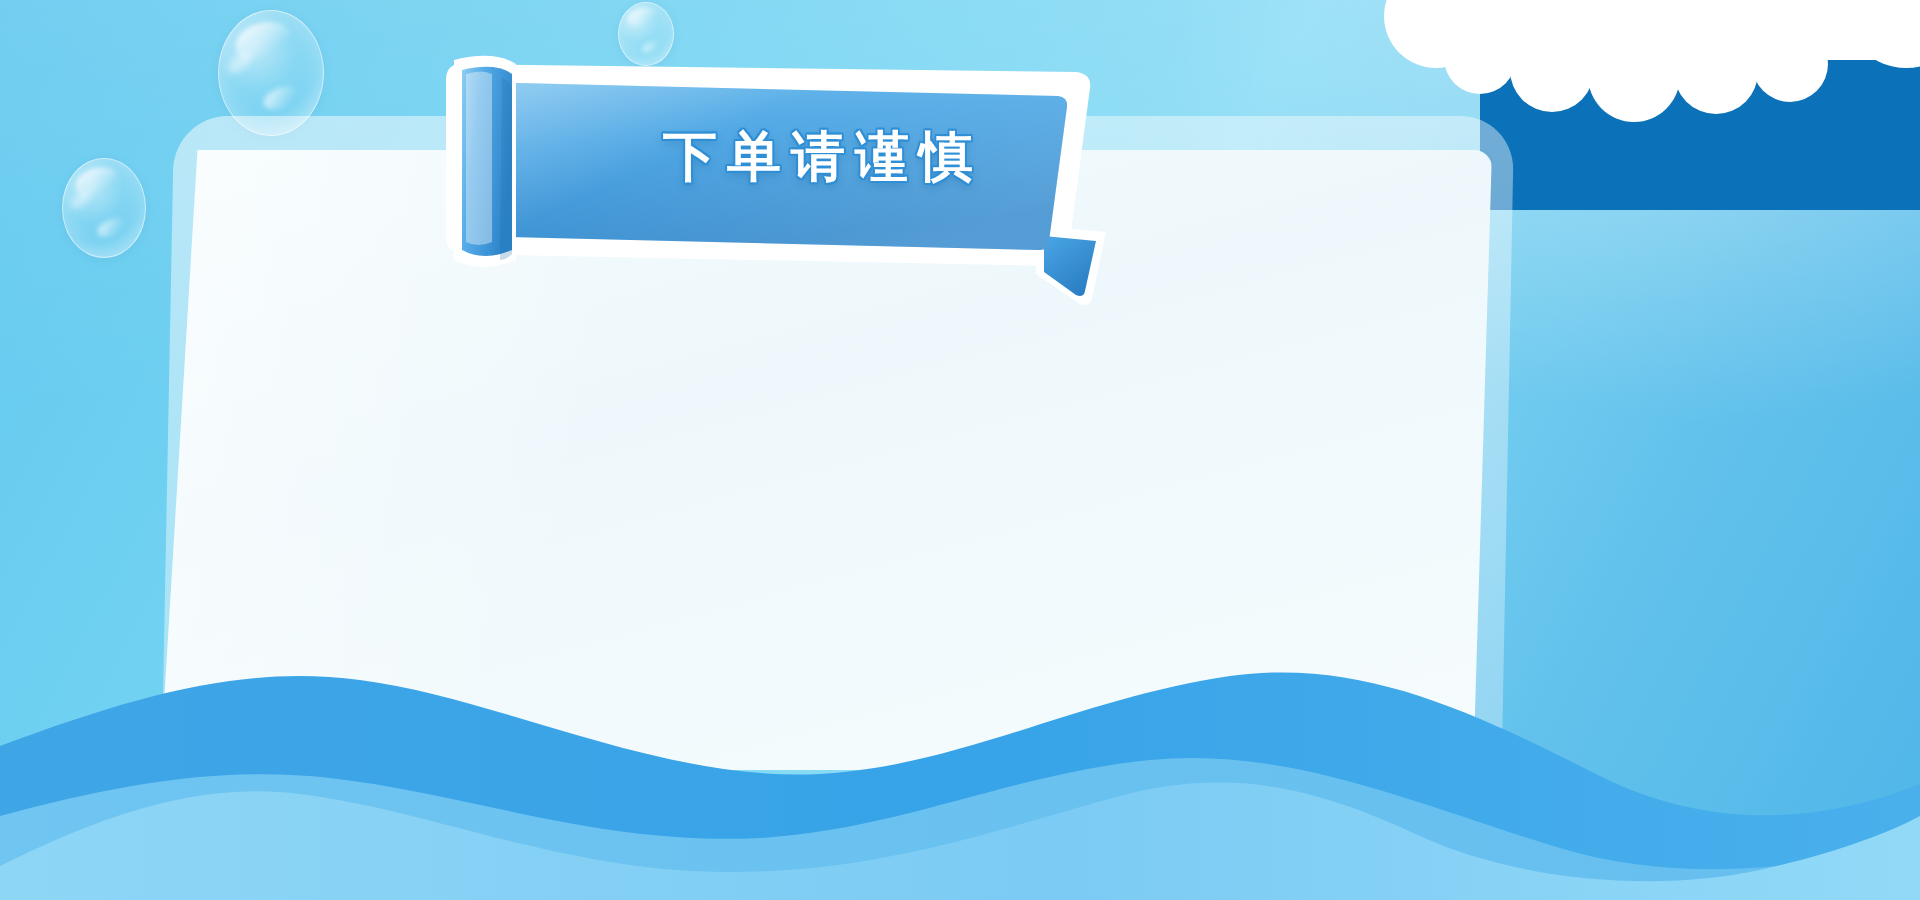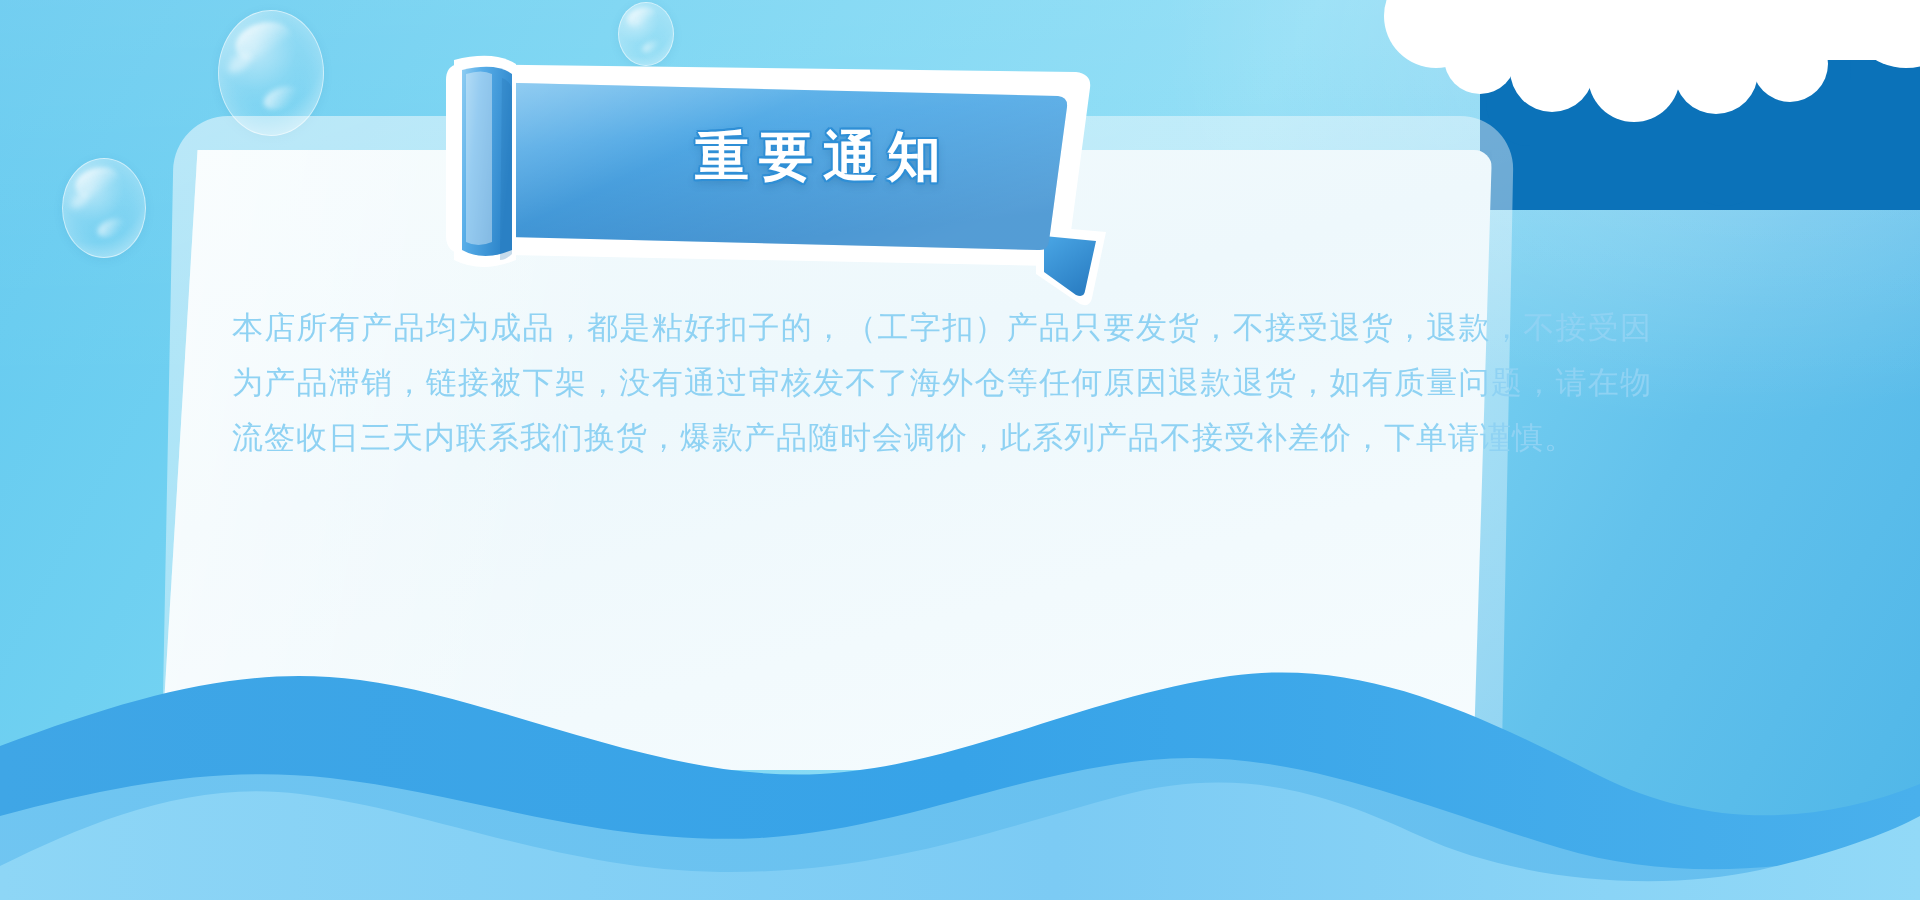--- a/index.html
+++ b/index.html
@@ -161,21 +161,20 @@
   </div>
   <div class="bubble" id="bubble-sm">
     <div class="shell"></div>
       <div class="hl-a"></div>
       <div class="hl-b"></div>
   </div>
 
   <div class="card-back"></div>
   <div class="card-main"></div>
 
-  <div class="notice-body">本店所有产品均为成品，都是粘好扣子的，（工字扣）产品只要发货，不接受退货，退款，不接受因为产品滞销，链接被下架，没有通过审核发不了海外仓等任何原因退款退货，如有质量问题，请在物流签收日三天内联系我们换货，爆款产品随时会调价，此系列产品不接受补差价，下单请谨慎。</div>
 
   <div class="banner">
     <svg width="680" height="235" viewBox="0 0 680 235">
       <defs>
         <linearGradient id="ribGrad" x1="0" y1="0" x2="0.35" y2="1">
           <stop offset="0%" stop-color="#6cbced"></stop>
           <stop offset="38%" stop-color="#49a5e4"></stop>
           <stop offset="100%" stop-color="#2f87cc"></stop>
         </linearGradient>
         <linearGradient id="ribShine" x1="0" y1="0" x2="1" y2="0.6">
@@ -200,21 +199,21 @@
       <path fill="url(#tailGrad)" d="M604 188 l52 5 l-11 50 q-1 7 -9 4 l-32 -23 z"></path>
 
       <path fill="url(#ribGrad)" d="M32 34 l586 14 q10 1 9 11 l-18 134 q-1 10 -11 9 l-566 -14 q-10 -1 -10 -11 l0 -132 q0 -11 10 -11 z"></path>
       <path fill="url(#ribShine)" d="M32 34 l586 14 q10 1 9 11 l-18 134 q-1 10 -11 9 l-566 -14 q-10 -1 -10 -11 l0 -132 q0 -11 10 -11 z"></path>
 
       <path fill="#ffffff" d="M14 12 q40 -10 62 4 l0 196 q-34 14 -62 0 z"></path>
       <path fill="url(#rollGrad)" d="M22 22 q34 -8 50 4 l0 176 q-28 12 -50 0 z"></path>
       <path fill="#ffffff" opacity="0.38" d="M26 26 q16 -5 26 0 l0 168 q-14 6 -26 0 z"></path>
       <path fill="#1f6fb0" opacity="0.25" d="M62 30 q10 4 10 14 l0 162 q-6 6 -12 6 z"></path>
     </svg>
-    <div class="banner-title">重要通知</div>
+    <div class="banner-title">下单请谨慎</div>
   </div>
 
   <div class="waves">
     <svg width="1920" height="330" viewBox="0 0 1920 330" preserveAspectRatio="none">
       <defs>
         <linearGradient id="wMid" x1="0" y1="0" x2="1" y2="0">
           <stop offset="0%" stop-color="#3fa6e6"></stop>
           <stop offset="50%" stop-color="#37a3e8"></stop>
           <stop offset="100%" stop-color="#49b0ec"></stop>
         </linearGradient>

